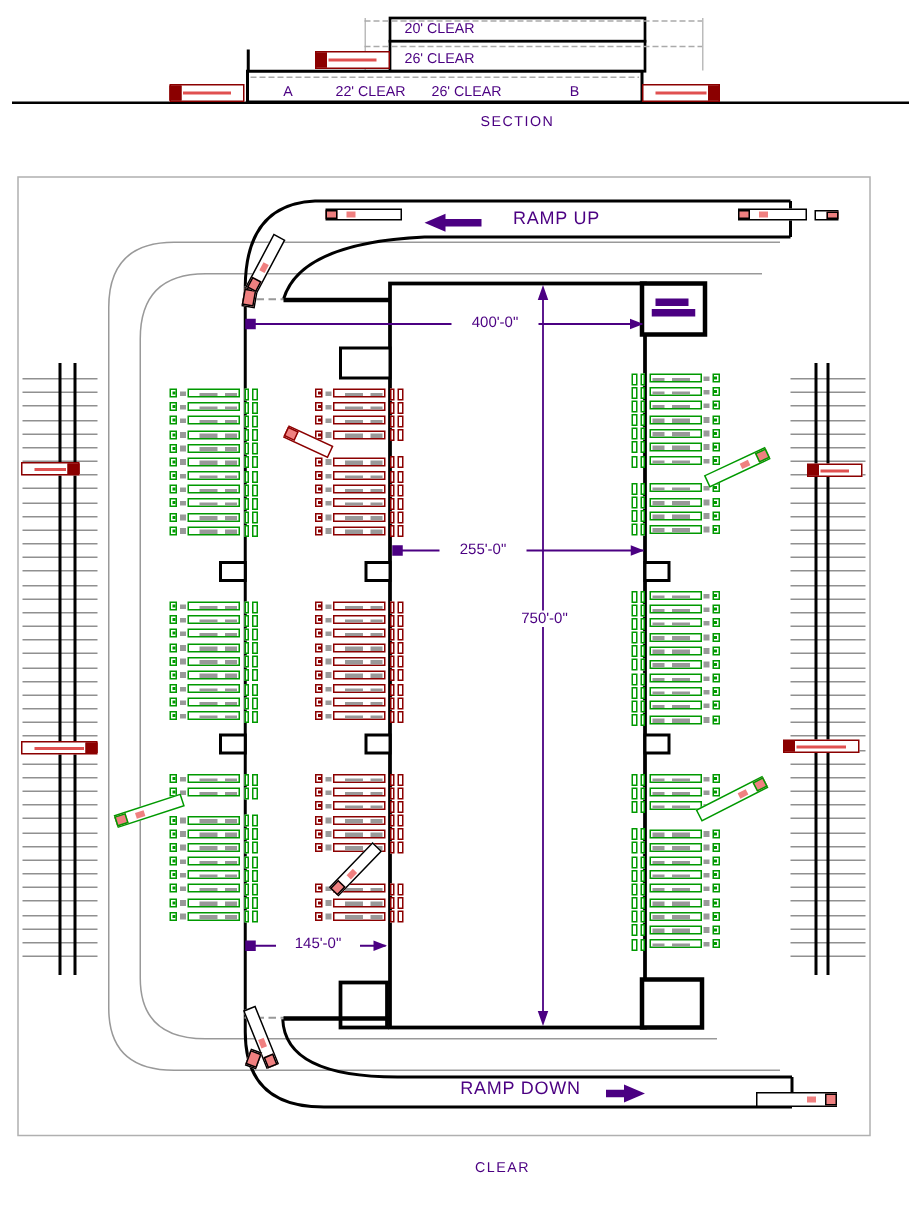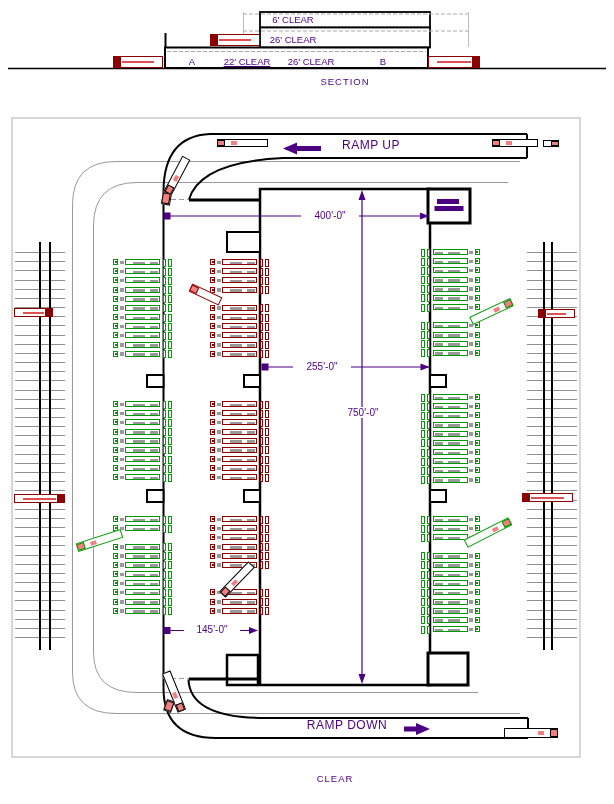--- a/index.html
+++ b/index.html
@@ -1384,24 +1384,24 @@
         <div class="tbody" style="border-color: rgb(0, 0, 0);"></div>
         <div class="tcab" style="height: 10px; border-color: rgb(0, 0, 0); background: rgb(240, 128, 128); left: 0px;"></div>
       </div>
       <div class="truck" style="left: 504px; top: 728px; width: 54px; height: 10px; transform: rotate(0deg);">
         <div class="tbody" style="border-color: rgb(0, 0, 0);"></div>
         <div class="tcab" style="height: 8px; border-color: rgb(0, 0, 0); background: rgb(240, 128, 128); right: 0px;"></div>
         <div class="tpink" style="left: 34px; top: 3px;"></div>
       </div>
     </div>
 
-  <div class="lbl" style="left:255px;top:14px;width:76px;">6' CLEAR</div>
+  <div class="lbl" style="left:255px;top:14px;width:76px;">20' CLEAR</div>
   <div class="lbl" style="left:255px;top:33.5px;width:76px;">26' CLEAR</div>
   <div class="lbl" style="left:183px;top:56px;width:18px;">A</div>
-  <div class="lbl" style="left:215px;top:56px;width:64px;text-decoration:underline;">22' CLEAR</div>
+  <div class="lbl" style="left:215px;top:56px;width:64px;">22' CLEAR</div>
   <div class="lbl" style="left:279px;top:56px;width:64px;">26' CLEAR</div>
   <div class="lbl" style="left:374px;top:56px;width:18px;">B</div>
   <div class="lbl sp" style="left:300px;top:76px;width:90px;">SECTION</div>
 
   <div class="lbl big" style="left:334px;top:140px;width:74px;">RAMP UP</div>
   <div class="lbl big" style="left:290px;top:720px;width:114px;">RAMP DOWN</div>
   <div class="lbl sp" style="left:305px;top:773px;width:60px;">CLEAR</div>
   <div class="lbl dim" style="left:301px;top:210px;width:54px;">400'-0"</div>
   <div class="lbl dim" style="left:293px;top:360.5px;width:54px;">255'-0"</div>
   <div class="lbl dim" style="left:336px;top:407px;width:50px;">750'-0"</div>

